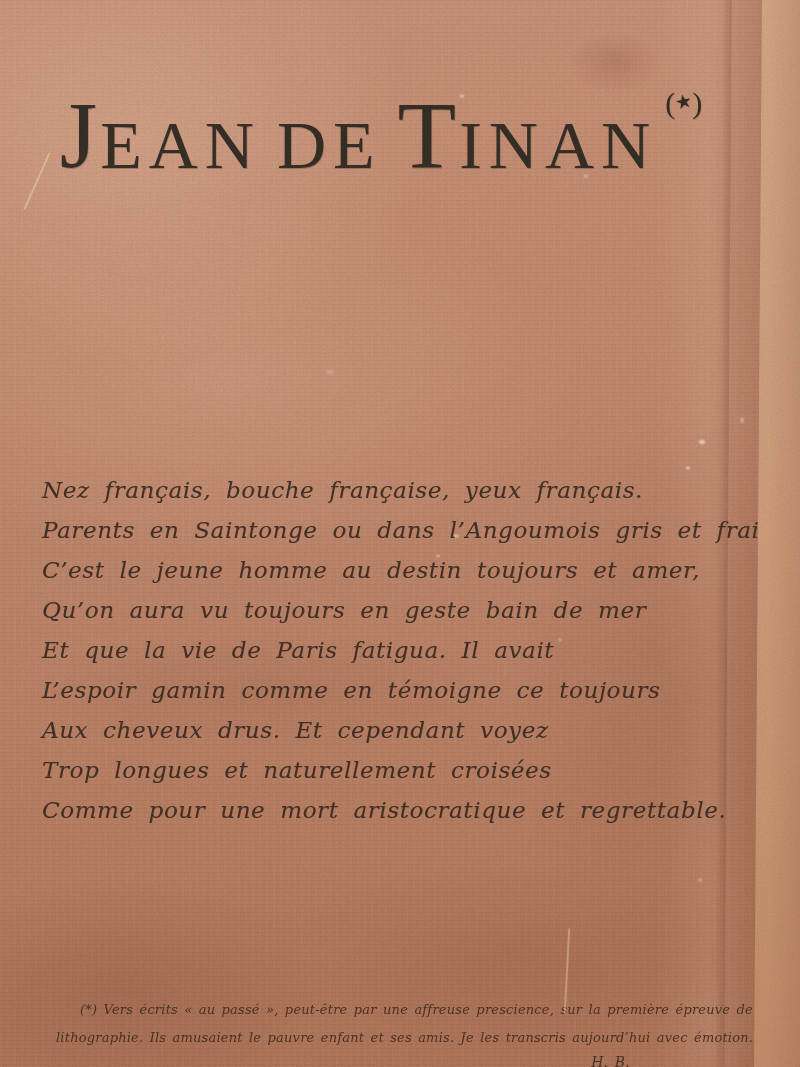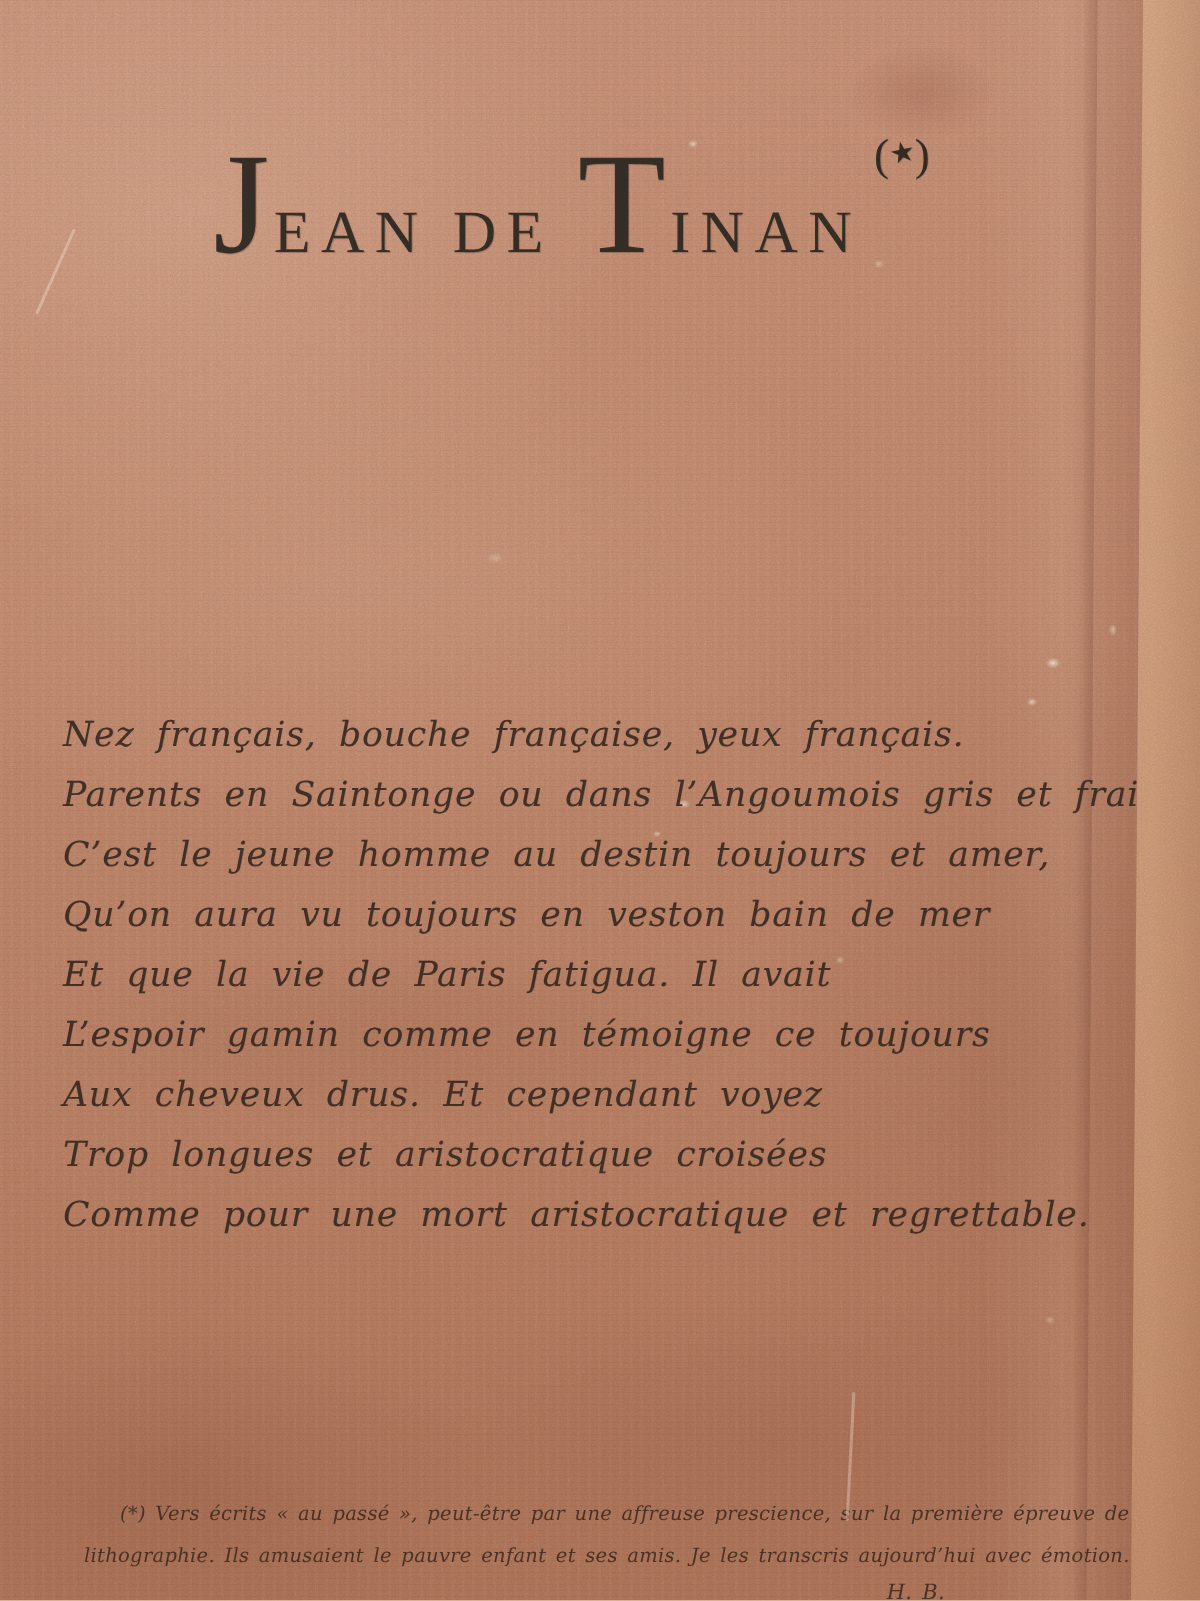--- a/index.html
+++ b/index.html
@@ -64,21 +64,21 @@
 
   
   .title {
     position: absolute; top: 88px; left: 0; width: 762px;
     text-align: center; white-space: nowrap;
     color: rgba(48,44,38,0.92);
     font-family: "Liberation Serif", "DejaVu Serif", serif;
     text-shadow: 0.6px 0.6px 0.5px rgba(120,90,70,0.45);
   }
   .title .cap { font-size: 96px; line-height: 1; letter-spacing: 3px; }
-  .title .sc  { font-size: 40px; letter-spacing: 7px; }
+  .title .sc  { font-size: 68px; letter-spacing: 7px; }
   .title .wordgap { display: inline-block; width: 16px; }
   .title .ann {
     display: inline-block; transform: translateY(-55px);
     font-size: 30px; letter-spacing: 0; margin-left: 8px;
     color: rgba(48,44,38,0.95);
   }
   .title .ann .star { font-size: 19px; display: inline-block; transform: translateY(-5px) rotate(-12deg); }
 
   
   .poem {
@@ -111,25 +111,25 @@
   <div class="page">
 
     <div class="title">
       <span class="cap">J</span><span class="sc">EAN</span><span class="wordgap"></span><span class="sc">DE</span><span class="wordgap"></span><span class="cap">T</span><span class="sc">INAN</span><span class="ann"><span>(</span><span class="star">★</span><span>)</span></span>
     </div>
 
     <div class="poem">
       <div class="line">Nez français, bouche française, yeux français.</div>
       <div class="line">Parents en Saintonge ou dans l’Angoumois gris et frais.</div>
       <div class="line">C’est le jeune homme au destin toujours et amer,</div>
-      <div class="line">Qu’on aura vu toujours en veston bain de mer</div>
+      <div class="line">Qu’on aura vu toujours en geste bain de mer</div>
       <div class="line">Et que la vie de Paris fatigua. Il avait</div>
       <div class="line">L’espoir gamin comme en témoigne ce toujours</div>
       <div class="line">Aux cheveux drus. Et cependant voyez</div>
-      <div class="line">Trop longues et aristocratique croisées</div>
+      <div class="line">Trop longues et naturellement croisées</div>
       <div class="line">Comme pour une mort aristocratique et regrettable.</div>
     </div>
 
     <div class="footnote">
       <div class="fline1">(*) Vers écrits « au passé », peut-être par une affreuse prescience, sur la première épreuve de cette</div>
       <div class="fline2">lithographie. Ils amusaient le pauvre enfant et ses amis. Je les transcris aujourd’hui avec émotion.</div>
       <div class="signature">H. B.</div>
     </div>
 
     <div class="crease"></div>

